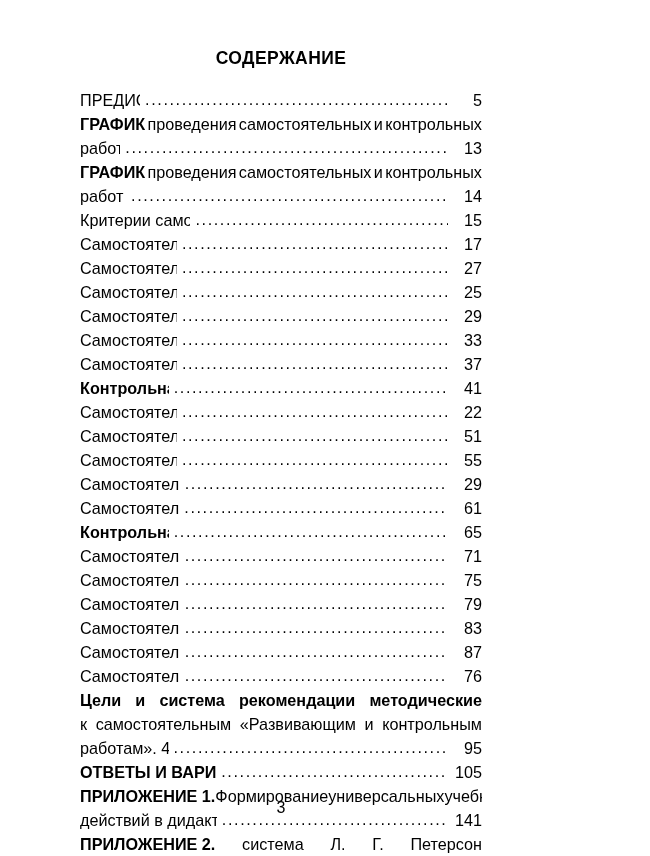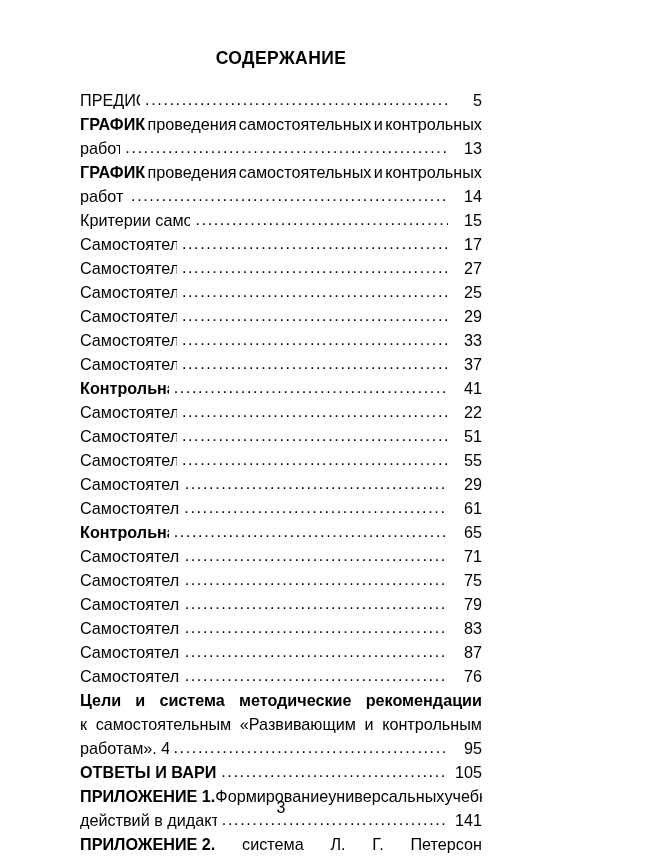--- a/index.html
+++ b/index.html
@@ -240,22 +240,22 @@
       <div class="toc-line">
         <span class="lbl"><span>Самостоятельная работа № 17</span></span>
         <span class="dots"></span>
         <span class="pg">76</span>
       </div>
       <div class="toc-line justify">
         <span class="lbl">
           <span class="w b">Цели</span>
           <span class="w b">и</span>
           <span class="w b">система</span>
+          <span class="w b">рекомендации</span>
           <span class="w b">методические</span>
-          <span class="w b">рекомендации</span>
         </span>
       </div>
       <div class="toc-line justify">
         <span class="lbl">
           <span class="w">к</span>
           <span class="w">самостоятельным</span>
           <span class="w">«Развивающим</span>
           <span class="w">и</span>
           <span class="w">контрольным</span>
         </span>

